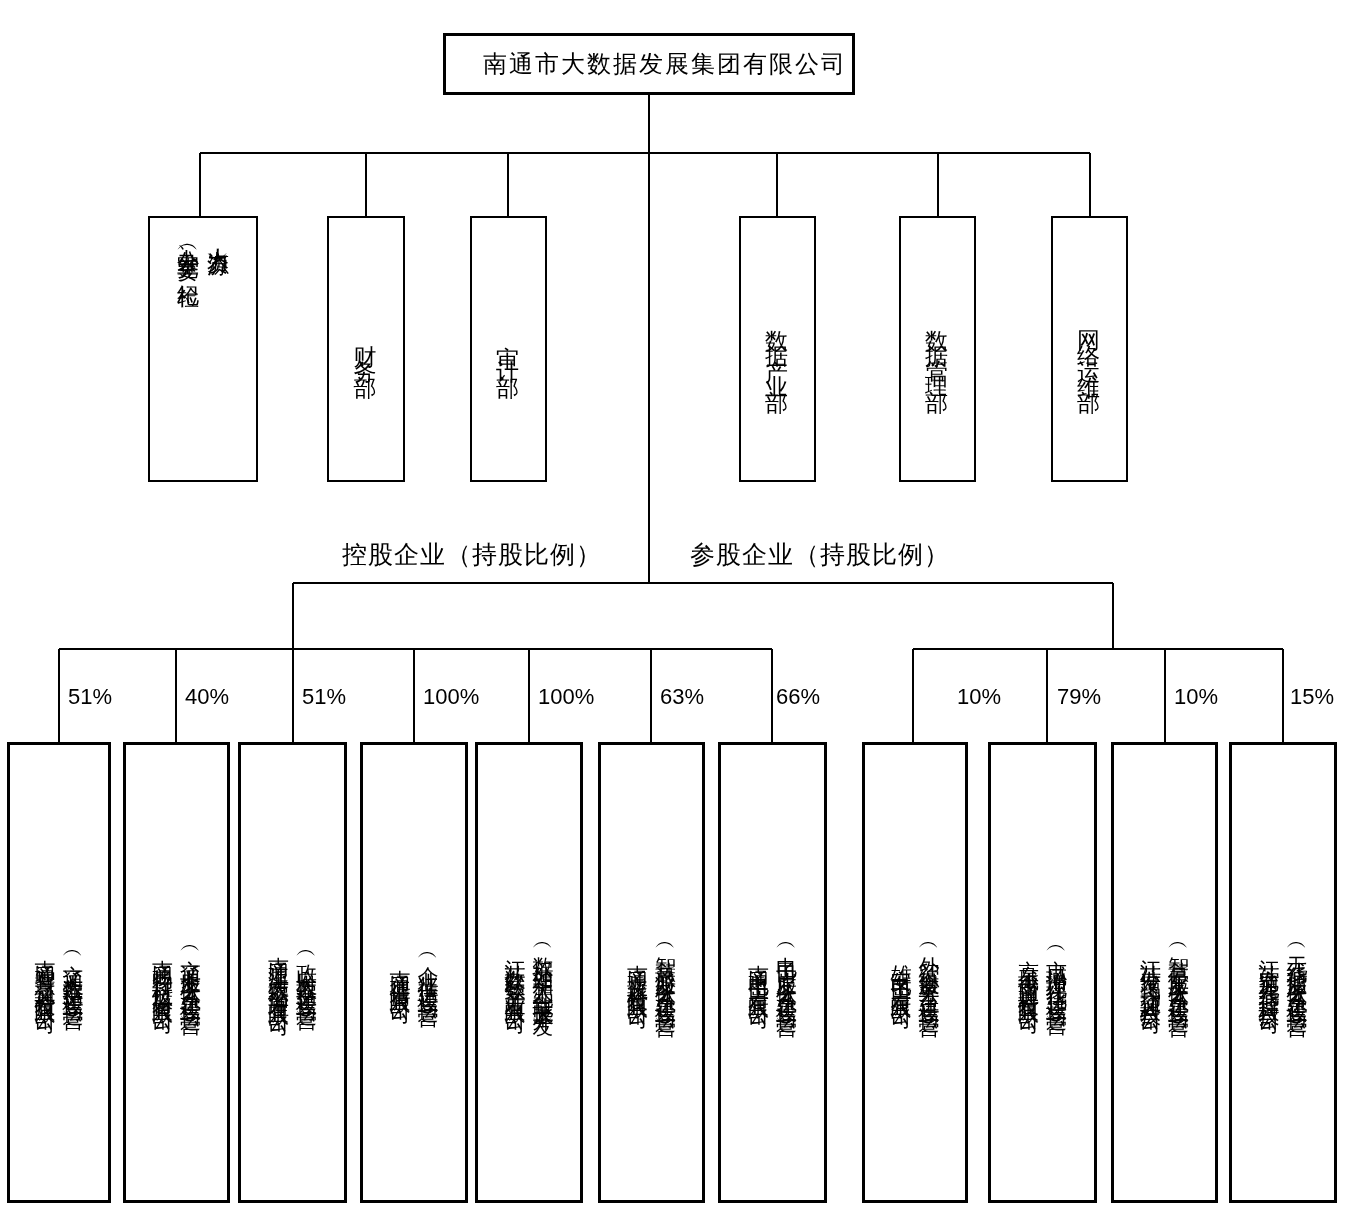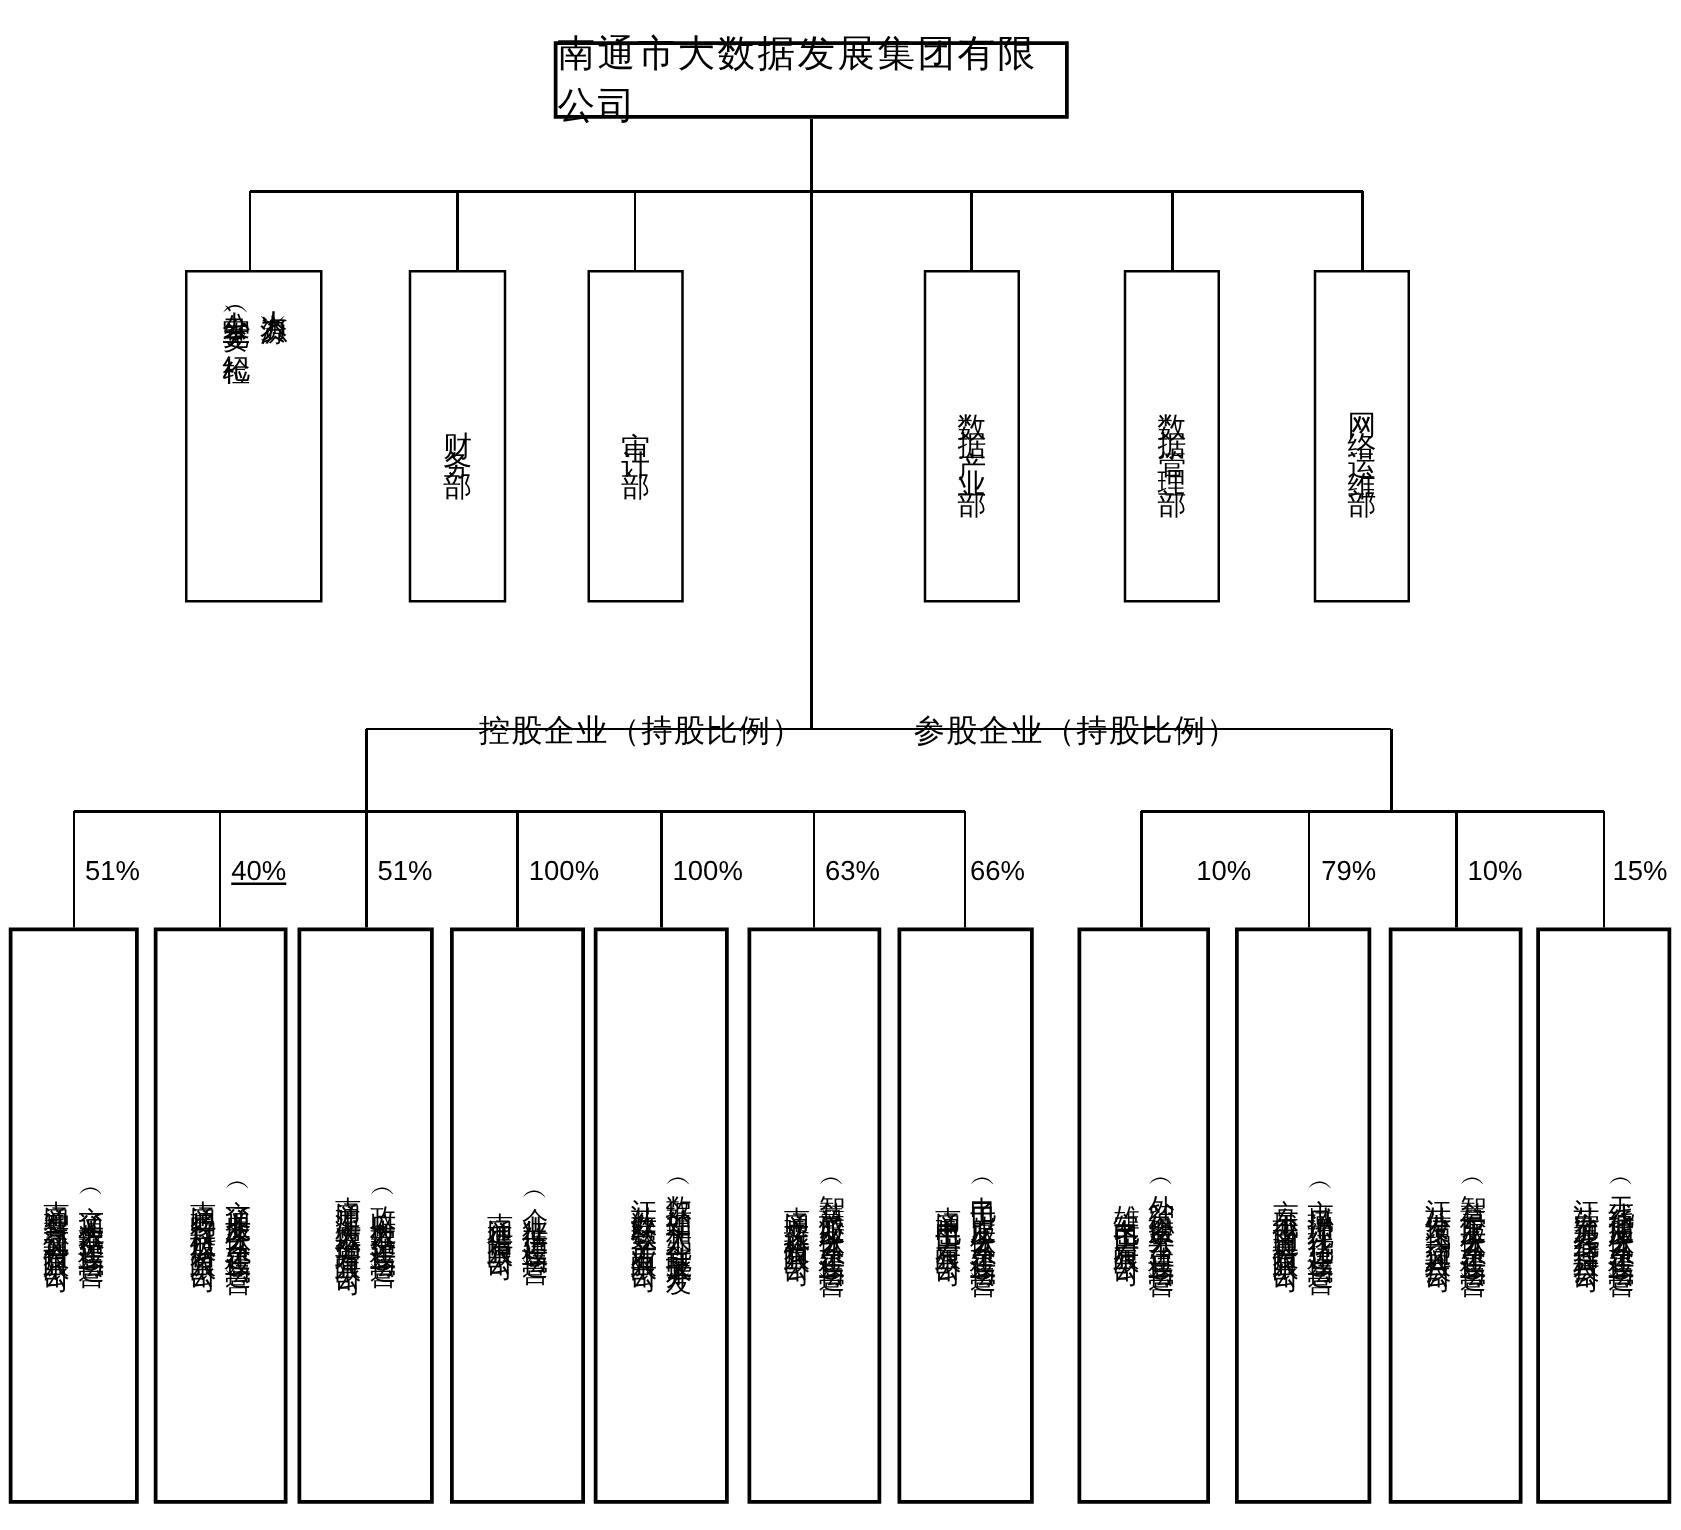--- a/index.html
+++ b/index.html
@@ -17,38 +17,39 @@
     background:#ffffff;
     border:3px solid #000;
     box-sizing:border-box;
     display:flex;
     justify-content:center;
     align-items:stretch;
   }
   .title-box{
     left:443px;top:33px;width:412px;height:62px;
     align-items:center;
-    font-size:30px;letter-spacing:2px;
+    font-size:24px;letter-spacing:2px;
+    text-align:center;
+    padding-left:32px;
   }
   .dept{top:216px;height:266px;border-width:2.5px;}
   .company{top:742px;height:461px;}
   .vtext{writing-mode:vertical-lr;height:100%;}
   .vcol{height:100%;}
   .center .vcol{text-align:center;}
   .dept .vtext{font-size:23px;letter-spacing:15px;}
   .dept.office .vtext{
     font-size:22px;letter-spacing:2px;
     padding-top:13px;height:calc(100% - 13px);
   }
   .company .vtext{font-size:21px;letter-spacing:5px;}
   .group-label{
-    position:absolute;top:568px;
+    position:absolute;top:538px;
     font-size:25px;letter-spacing:1px;
     white-space:nowrap;
-    margin-left:41px;
   }
   .pct{
     position:absolute;top:684px;
     font-family:"Liberation Sans","DejaVu Sans",sans-serif;
     font-size:22px;
     white-space:nowrap;
   }
 </style>
 </head>
 <body>
@@ -119,21 +120,21 @@
   <div class="node dept" style="left:1051px;width:77px;">
     <div class="vtext center">
       <div class="vcol">网络运维部</div>
     </div>
   </div>
 
   <div class="group-label" style="left:342px;">控股企业（持股比例）</div>
   <div class="group-label" style="left:690px;">参股企业（持股比例）</div>
 
   <div class="pct" style="left:68px;">51%</div>
-  <div class="pct" style="left:185px;text-decoration:underline;">40%</div>
+  <div class="pct" style="left:185px;">40%</div>
   <div class="pct" style="left:302px;">51%</div>
   <div class="pct" style="left:423px;">100%</div>
   <div class="pct" style="left:538px;">100%</div>
   <div class="pct" style="left:660px;">63%</div>
   <div class="pct" style="left:776px;">66%</div>
   <div class="pct" style="left:924px;margin-left:33px;">10%</div>
   <div class="pct" style="left:1057px;">79%</div>
   <div class="pct" style="left:1174px;">10%</div>
   <div class="pct" style="left:1290px;">15%</div>
 

